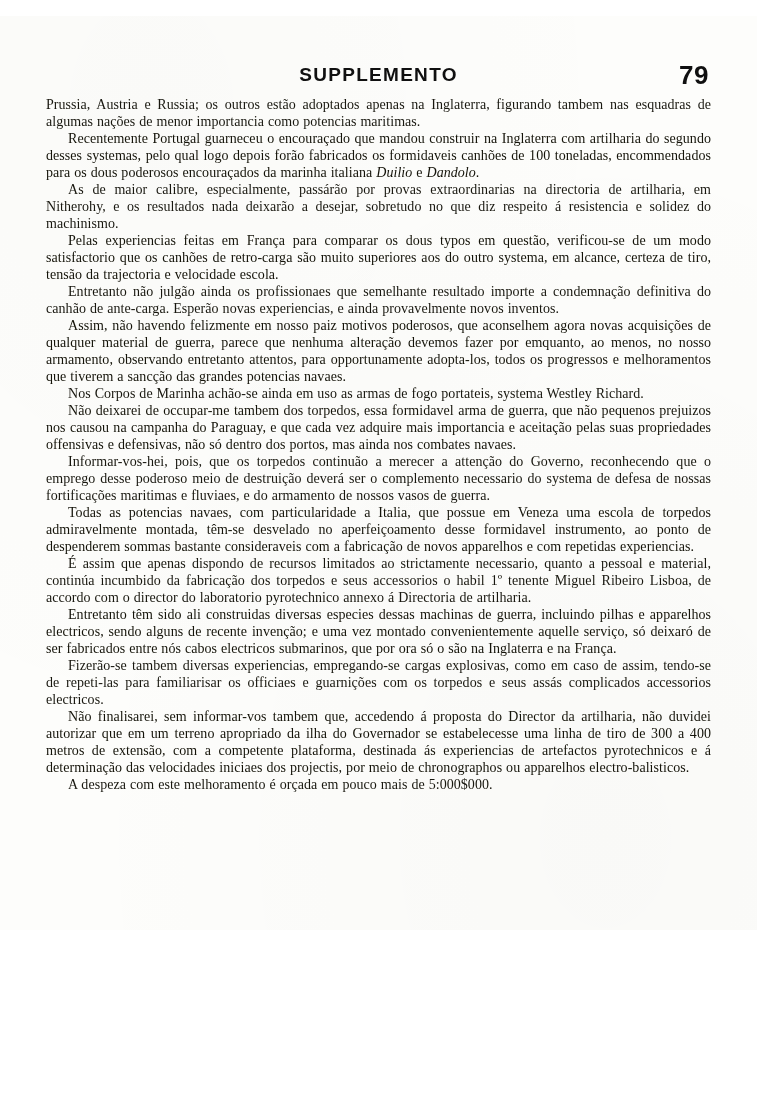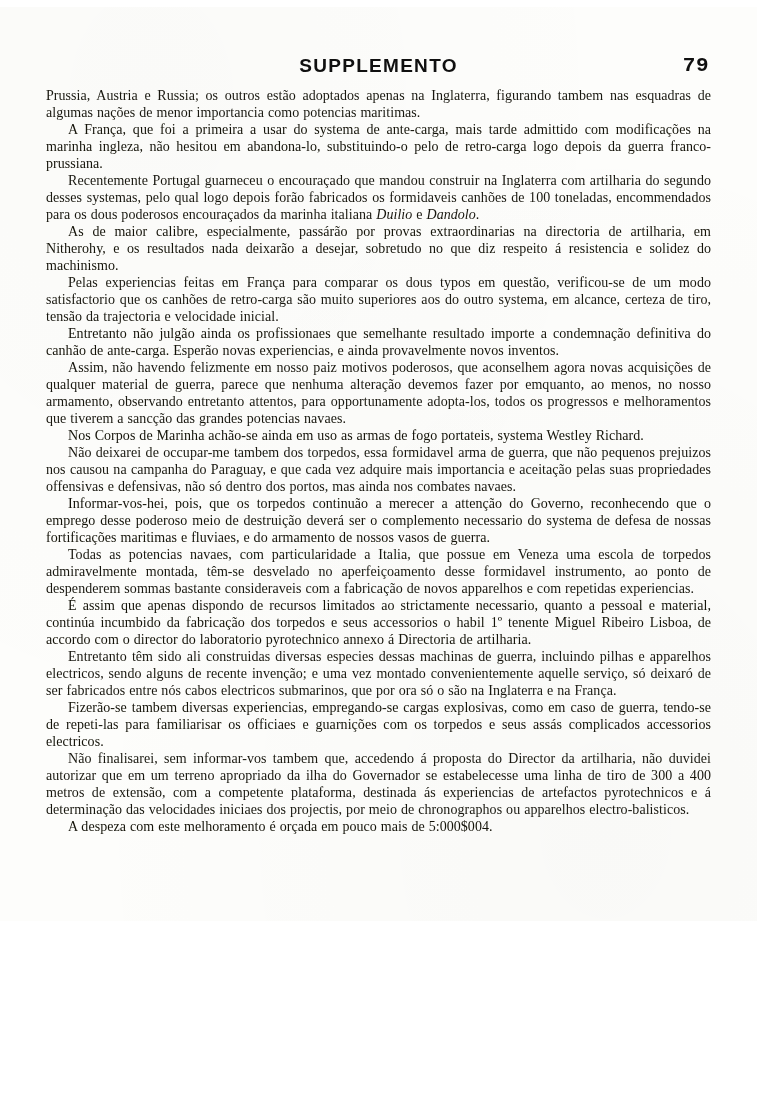--- a/index.html
+++ b/index.html
@@ -10,21 +10,21 @@
   body {
     width: 757px;
     height: 1115px;
     font-family: "Liberation Serif", serif;
     color: #141414;
     position: relative;
     overflow: hidden;
   }
   .page {
     position: absolute;
-    top: 7px; left: 0;
+    top: 16px; left: 0;
     width: 757px;
     height: 914px;
     background: #fdfdfb;
     box-sizing: border-box;
     padding: 44px 46px 30px 46px;
   }
   
   .page::before {
     content: "";
     position: absolute;
@@ -45,23 +45,23 @@
     font-weight: bold;
     font-size: 19px;
     letter-spacing: 1.3px;
     color: #101010;
     line-height: 30px;
   }
   .header-folio {
     position: absolute;
     right: 2px;
     top: 0;
-    font-family: Liberation Mono, monospace;
+    font-family: Liberation Sans, sans-serif;
     font-weight: bold;
-    font-size: 21px;
+    font-size: 26px;
     line-height: 30px;
     color: #101010;
     letter-spacing: 0.5px;
   }
   .body-text {
     position: relative;
     font-size: 14px;
     line-height: 17.0px;
     text-align: justify;
     text-justify: inter-word;
@@ -92,31 +92,30 @@
 
 <div class="page">
 
   <div class="header">
     <div class="header-title">SUPPLEMENTO</div>
     <div class="header-folio">79</div>
   </div>
 
   <div class="body-text" id="body-text">
       <p class="noindent">Prussia, Austria e Russia; os outros estão adoptados apenas na Inglaterra, figurando tambem nas esquadras de algumas nações de menor importancia como potencias maritimas.</p>
-      <p>A França, que foi a primeira a usar do systema de ante-carga, mais tarde admittido com modificações na marinha ingleza, não hesitou em abandona-lo, substituindo-o pelo de retro-carga logo depois da guerra franco-prussiana.</p>
       <p>Recentemente Portugal guarneceu o encouraçado que mandou construir na Inglaterra com artilharia do segundo desses systemas, pelo qual logo depois forão fabricados os formidaveis canhões de 100 toneladas, encommendados para os dous poderosos encouraçados da marinha italiana <i>Duilio</i> e <i>Dandolo</i>.</p>
       <p>As de maior calibre, especialmente, passárão por provas extraordinarias na directoria de artilharia, em Nitherohy, e os resultados nada deixarão a desejar, sobretudo no que diz respeito á resistencia e solidez do machinismo.</p>
-      <p>Pelas experiencias feitas em França para comparar os dous typos em questão, verificou-se de um modo satisfactorio que os canhões de retro-carga são muito superiores aos do outro systema, em alcance, certeza de tiro, tensão da trajectoria e velocidade inicial.</p>
+      <p>Pelas experiencias feitas em França para comparar os dous typos em questão, verificou-se de um modo satisfactorio que os canhões de retro-carga são muito superiores aos do outro systema, em alcance, certeza de tiro, tensão da trajectoria e velocidade escola.</p>
       <p>Entretanto não julgão ainda os profissionaes que semelhante resultado importe a condemnação definitiva do canhão de ante-carga. Esperão novas experiencias, e ainda provavelmente novos inventos.</p>
       <p>Assim, não havendo felizmente em nosso paiz motivos poderosos, que aconselhem agora novas acquisições de qualquer material de guerra, parece que nenhuma alteração devemos fazer por emquanto, ao menos, no nosso armamento, observando entretanto attentos, para opportunamente adopta-los, todos os progressos e melhoramentos que tiverem a sancção das grandes potencias navaes.</p>
       <p>Nos Corpos de Marinha achão-se ainda em uso as armas de fogo portateis, systema Westley Richard.</p>
       <p>Não deixarei de occupar-me tambem dos torpedos, essa formidavel arma de guerra, que não pequenos prejuizos nos causou na campanha do Paraguay, e que cada vez adquire mais importancia e aceitação pelas suas propriedades offensivas e defensivas, não só dentro dos portos, mas ainda nos combates navaes.</p>
       <p>Informar-vos-hei, pois, que os torpedos continuão a merecer a attenção do Governo, reconhecendo que o emprego desse poderoso meio de destruição deverá ser o complemento necessario do systema de defesa de nossas fortificações maritimas e fluviaes, e do armamento de nossos vasos de guerra.</p>
       <p>Todas as potencias navaes, com particularidade a Italia, que possue em Veneza uma escola de torpedos admiravelmente montada, têm-se desvelado no aperfeiçoamento desse formidavel instrumento, ao ponto de despenderem sommas bastante consideraveis com a fabricação de novos apparelhos e com repetidas experiencias.</p>
       <p>É assim que apenas dispondo de recursos limitados ao strictamente necessario, quanto a pessoal e material, continúa incumbido da fabricação dos torpedos e seus accessorios o habil 1º tenente Miguel Ribeiro Lisboa, de accordo com o director do laboratorio pyrotechnico annexo á Directoria de artilharia.</p>
       <p>Entretanto têm sido ali construidas diversas especies dessas machinas de guerra, incluindo pilhas e apparelhos electricos, sendo alguns de recente invenção; e uma vez montado convenientemente aquelle serviço, só deixaró de ser fabricados entre nós cabos electricos submarinos, que por ora só o são na Inglaterra e na França.</p>
-      <p>Fizerão-se tambem diversas experiencias, empregando-se cargas explosivas, como em caso de guerra, tendo-se de repeti-las para familiarisar os officiaes e guarnições com os torpedos e seus assás complicados accessorios electricos.</p>
+      <p>Fizerão-se tambem diversas experiencias, empregando-se cargas explosivas, como em caso de assim, tendo-se de repeti-las para familiarisar os officiaes e guarnições com os torpedos e seus assás complicados accessorios electricos.</p>
       <p>Não finalisarei, sem informar-vos tambem que, accedendo á proposta do Director da artilharia, não duvidei autorizar que em um terreno apropriado da ilha do Governador se estabelecesse uma linha de tiro de 300 a 400 metros de extensão, com a competente plataforma, destinada ás experiencias de artefactos pyrotechnicos e á determinação das velocidades iniciaes dos projectis, por meio de chronographos ou apparelhos electro-balisticos.</p>
-      <p>A despeza com este melhoramento é orçada em pouco mais de 5:000$004.</p>
+      <p>A despeza com este melhoramento é orçada em pouco mais de 5:000$000.</p>
     </div>
 
   <div class="footer-space"></div>
 </div>
 
 </body></html>

